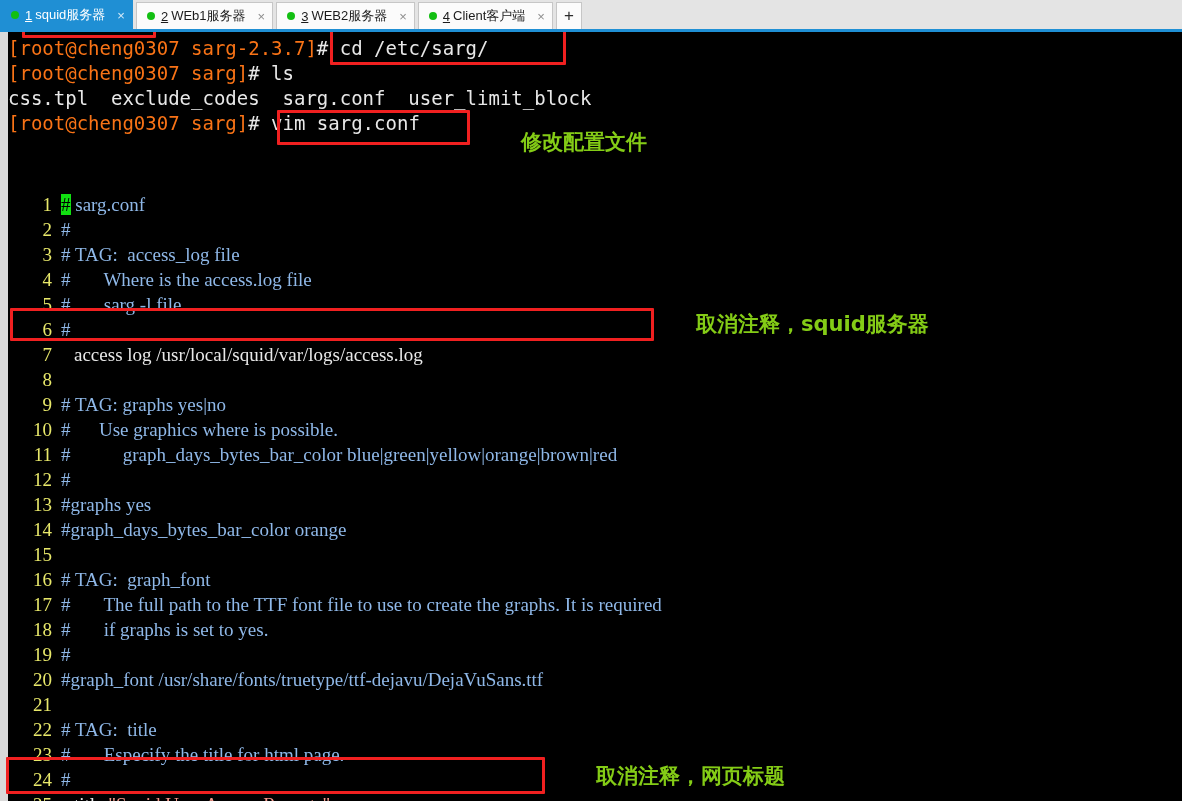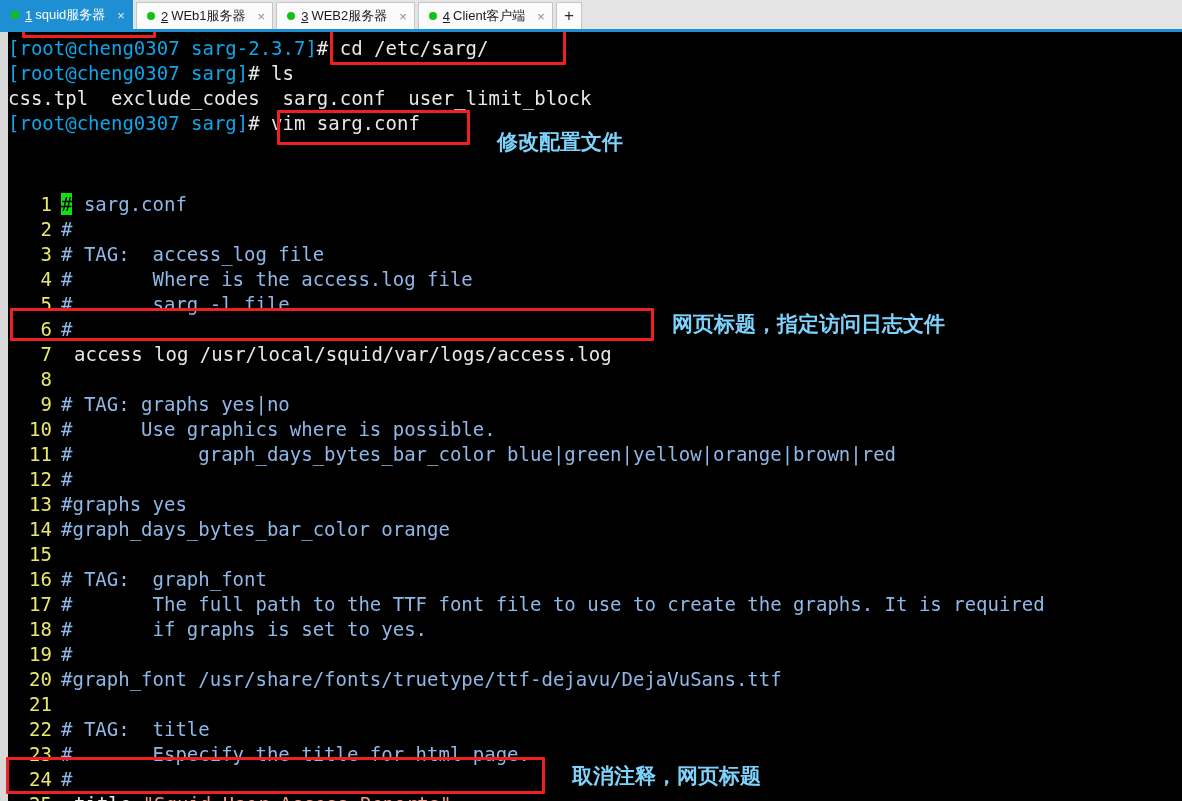--- a/index.html
+++ b/index.html
@@ -102,36 +102,37 @@
   #shell {
     position: absolute;
     left: 8px; top: 4px;
     width: 1174px;
     font-size: 19px;
     line-height: 25px;
     white-space: pre;
     color: #d8d8d8;
   }
   .sh-line { height: 25px; }
-  .c-prompt { color: #0ea5e9; }
+  .c-prompt { color: #f97316; }
   .c-cmd    { color: #e8e8e8; }
 
   
   #vim {
     position: absolute;
     left: 8px; top: 160px;
     width: 1174px;
     font-size: 19px;
     line-height: 25px;
     white-space: pre;
   }
   .vline {
     height: 25px;
     display: block;
     white-space: pre;
+    font-family: Liberation Serif, serif;
   }
   .lnum {
     color: #e8e86a;
     display: inline-block;
     width: 44px;
     text-align: right;
     margin-right: 9px;
   }
   .c-comment { color: #8fb8e8; }
   .c-plain   { color: #e8e8e8; margin-left: 13px; }
@@ -145,25 +146,26 @@
   .redbox {
     position: absolute;
     border: 3px solid #f02020;
     box-sizing: border-box;
     pointer-events: none;
     border-radius: 1px;
   }
   
   .note {
     position: absolute;
-    color: #7dd3fc;
+    color: #84cc16;
     font-family: "DejaVu Sans", "Liberation Sans", sans-serif;
     font-size: 21px;
     font-weight: bold;
     white-space: nowrap;
+    margin-left: 24px;
   }
   
   #watermark {
     position: absolute;
     right: 8px;
     bottom: 6px;
     color: #9d9d9d;
     font-family: "Liberation Sans", sans-serif;
     font-size: 14px;
     white-space: nowrap;
@@ -209,17 +211,17 @@
 
   <div id="boxes">
       <div class="redbox" style="left: 22px; top: -30px; width: 134px; height: 36px;"></div>
       <div class="redbox" style="left: 330px; top: -3px; width: 236px; height: 36px;"></div>
       <div class="redbox" style="left: 277px; top: 78px; width: 193px; height: 35px;"></div>
       <div class="redbox" style="left: 10px; top: 276px; width: 644px; height: 33px;"></div>
       <div class="redbox" style="left: 6px; top: 725px; width: 539px; height: 37px;"></div>
     </div>
   <div id="notes">
       <div class="note" style="left: 497px; top: 96px;">修改配置文件</div>
-      <div class="note" style="left: 672px; top: 278px;">网页标题，指定访问日志文件</div>
+      <div class="note" style="left: 672px; top: 278px;">取消注释，squid服务器</div>
       <div class="note" style="left: 572px; top: 730px;">取消注释，网页标题</div>
     </div>
 
 </div>
 
 </body></html>

